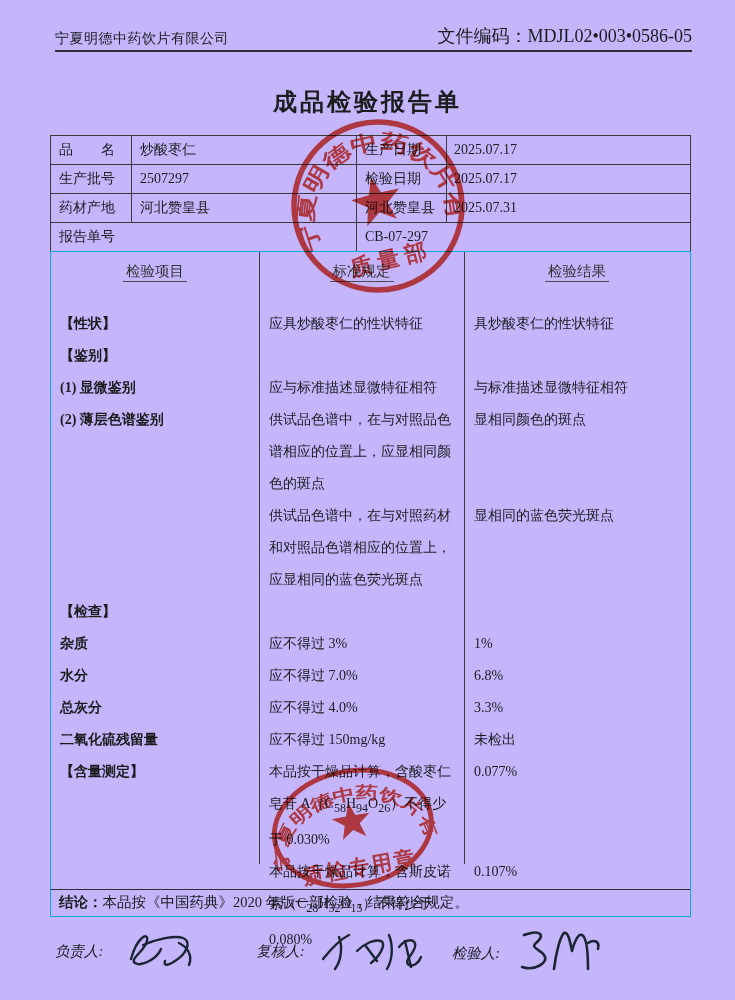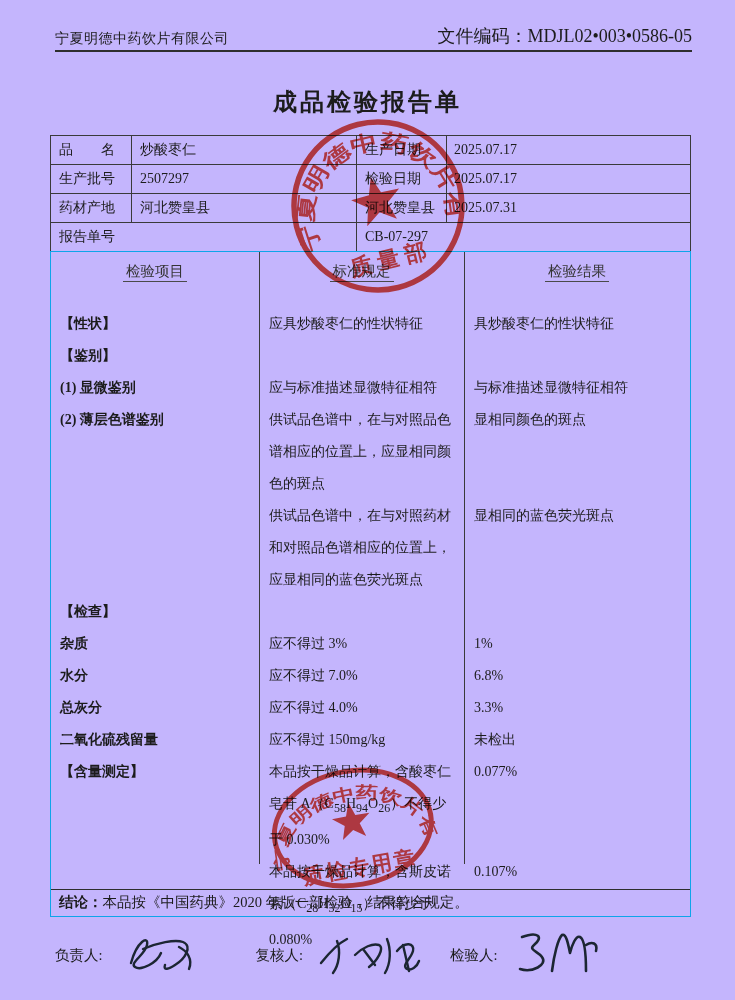--- a/index.html
+++ b/index.html
@@ -50,21 +50,21 @@
   sub { font-size:12px; }
   .conclusion { position:absolute; left:0; bottom:0; width:100%; height:27px;
     border-top:1.5px solid #2e2e2e; line-height:25px; padding-left:8px; font-size:14.5px; }
   .conclusion .c-label { font-weight:bold; }
   
   .stamp { position:absolute; mix-blend-mode:multiply; opacity:.88; }
   .stamp-top { left:288px; top:116px; transform:rotate(-14deg); }
   .stamp-bottom { left:268px; top:766px; transform:rotate(-10deg); }
   
   .sign-row { position:absolute; left:55px; top:925px; width:640px; height:60px;
-    display:flex; align-items:center; }
+    display:flex; align-items:flex-start;font-style:italic; }
   .sig-group { display:flex; align-items:center; }
   .sig-label { font-size:14.5px; white-space:nowrap; }
   .sg1 { margin-right:38px; } .sg2 { margin-right:22px; }
   .sig-ink { margin-left:10px; }
 </style>
 </head>
 <body>
 
 <div class="page">
 

